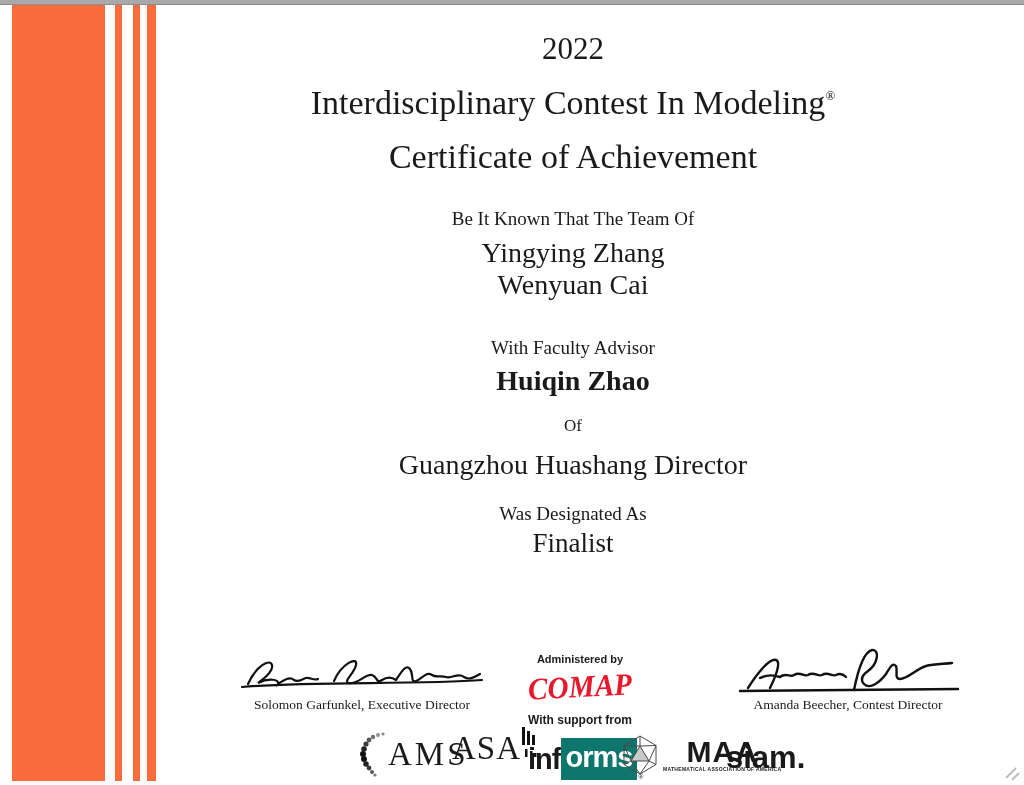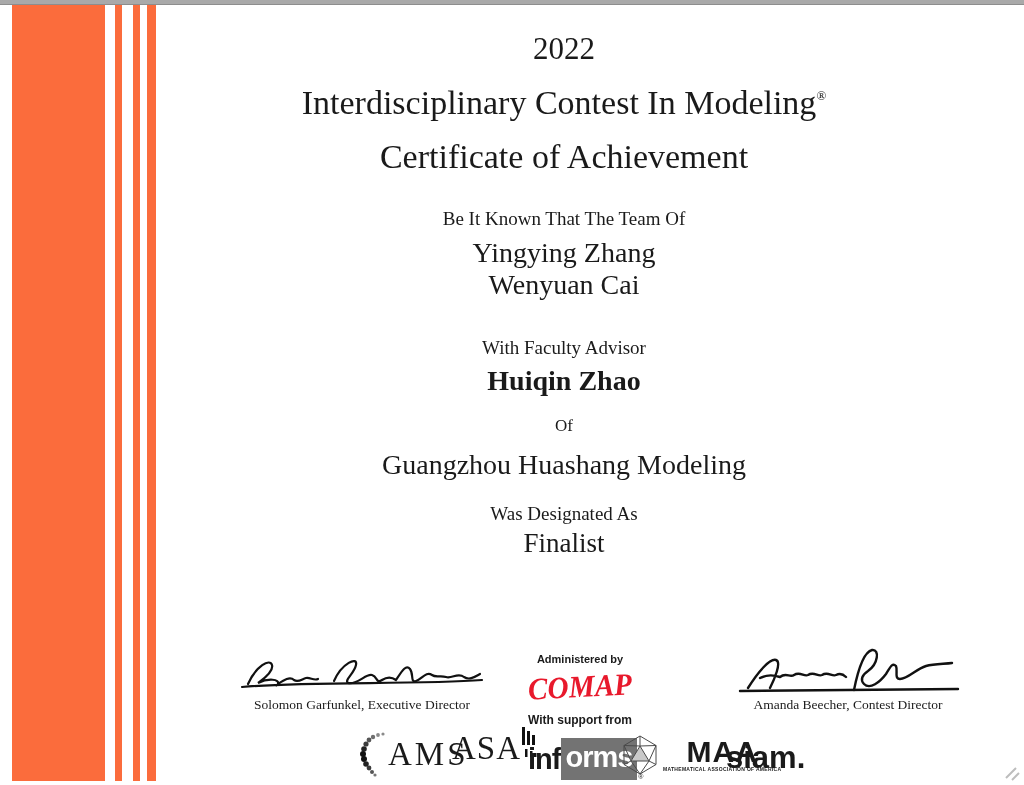--- a/index.html
+++ b/index.html
@@ -20,21 +20,21 @@
   }
 
   
   .stripe { position: absolute; top: 5px; height: 776px; background: #fb6c3c; }
   .stripe-wide { left: 12px;  width: 93px; }
   .stripe-1    { left: 115px; width: 7px;  }
   .stripe-2    { left: 133px; width: 7px;  }
   .stripe-3    { left: 147px; width: 9px;  }
 
   
-  .content { position: absolute; left: 115px; top: 0; width: 898px; height: 562px; }
+  .content { position: absolute; left: 124px; top: 0; width: 898px; height: 562px; }
   .line { position: absolute; left: 0; right: 0; text-align: center; line-height: 1.1; white-space: nowrap; }
 
   .year        { top: 32px;  font-size: 31px; }
   .title       { top: 84px;  font-size: 34px; }
   .title sup   { font-size: 13px; vertical-align: 14px; }
   .subtitle    { top: 138px; font-size: 34px; }
   .small-line  { font-size: 19px; }
   .team-intro  { top: 209px; }
   .member-0    { top: 238px; font-size: 28px; }
   .member-1    { top: 270px; font-size: 28px; }
@@ -62,21 +62,21 @@
 
   
   .logo { position: absolute; display: flex; align-items: center; }
   .ams-logo     { left: 358px; top: 730px; }
   .ams-text     { font-size: 33px; letter-spacing: 3px; margin-left: 2px; }
   .asa-logo     { left: 452px; top: 730px; }
   .asa-text     { font-size: 33px; letter-spacing: 1px; }
   .asa-bars     { margin-left: 1px; margin-top: -10px; }
   .informs-logo { left: 528px; top: 738px; font-family: "Liberation Sans", sans-serif; }
   .informs-pre  { font-size: 29px; font-weight: bold; letter-spacing: -1px; }
-  .informs-box  { background: #737373; color: #fff; font-size: 29px; font-weight: bold;
+  .informs-box  { background: #0f766e; color: #fff; font-size: 29px; font-weight: bold;
                   letter-spacing: -1px; padding: 3px 5px 6px 4px; margin-left: 1px; }
   .informs-mark { font-size: 7px; align-self: flex-end; margin-left: 1px; }
   .maa-logo     { left: 620px; top: 734px; font-family: "Liberation Sans", sans-serif; }
   .maa-col      { margin-left: 3px; text-align: center; }
   .maa-text     { font-size: 30px; font-weight: bold; letter-spacing: 1px; line-height: 0.95; }
   .maa-caption  { font-size: 5px; font-weight: bold; letter-spacing: 0.3px; white-space: nowrap; }
   .siam-logo    { left: 726px; top: 740px; font-family: "Liberation Sans", sans-serif; }
   .siam-text    { font-size: 31px; font-weight: 800; letter-spacing: 0px; }
 
   
@@ -98,21 +98,21 @@
   <div class="line subtitle">Certificate of Achievement</div>
 
   <div class="line small-line team-intro">Be It Known That The Team Of</div>
   <div class="line member-0">Yingying Zhang</div>
   <div class="line member-1">Wenyuan Cai</div>
 
   <div class="line small-line advisor-lbl">With Faculty Advisor</div>
   <div class="line advisor">Huiqin Zhao</div>
 
   <div class="line of-lbl">Of</div>
-  <div class="line institution">Guangzhou Huashang Modeling</div>
+  <div class="line institution">Guangzhou Huashang Director</div>
 
   <div class="line small-line desig-lbl">Was Designated As</div>
   <div class="line designation">Finalist</div>
 </div>
 
 <div class="sig-block sig-left">
   <svg width="248" height="46" viewBox="0 0 248 46">
     <g fill="none" stroke="#111" stroke-width="2.2" stroke-linecap="round">
       <path d="M10 34 C18 16 32 8 34 15 C36 22 24 30 20 33 C30 28 42 29 40 34 C46 30 52 26 56 30 C60 33 64 29 68 28 C72 27 76 31 80 29"></path>
       <path d="M96 31 C104 13 120 6 118 15 C116 24 106 30 110 33 C120 35 128 23 134 25 C140 27 138 34 144 30 C150 26 154 27 158 30 C164 21 168 14 172 19 C176 24 172 33 178 31 C184 29 188 21 194 25 C198 28 202 25 208 27 C214 29 220 22 226 27 C232 31 238 26 242 24"></path>

